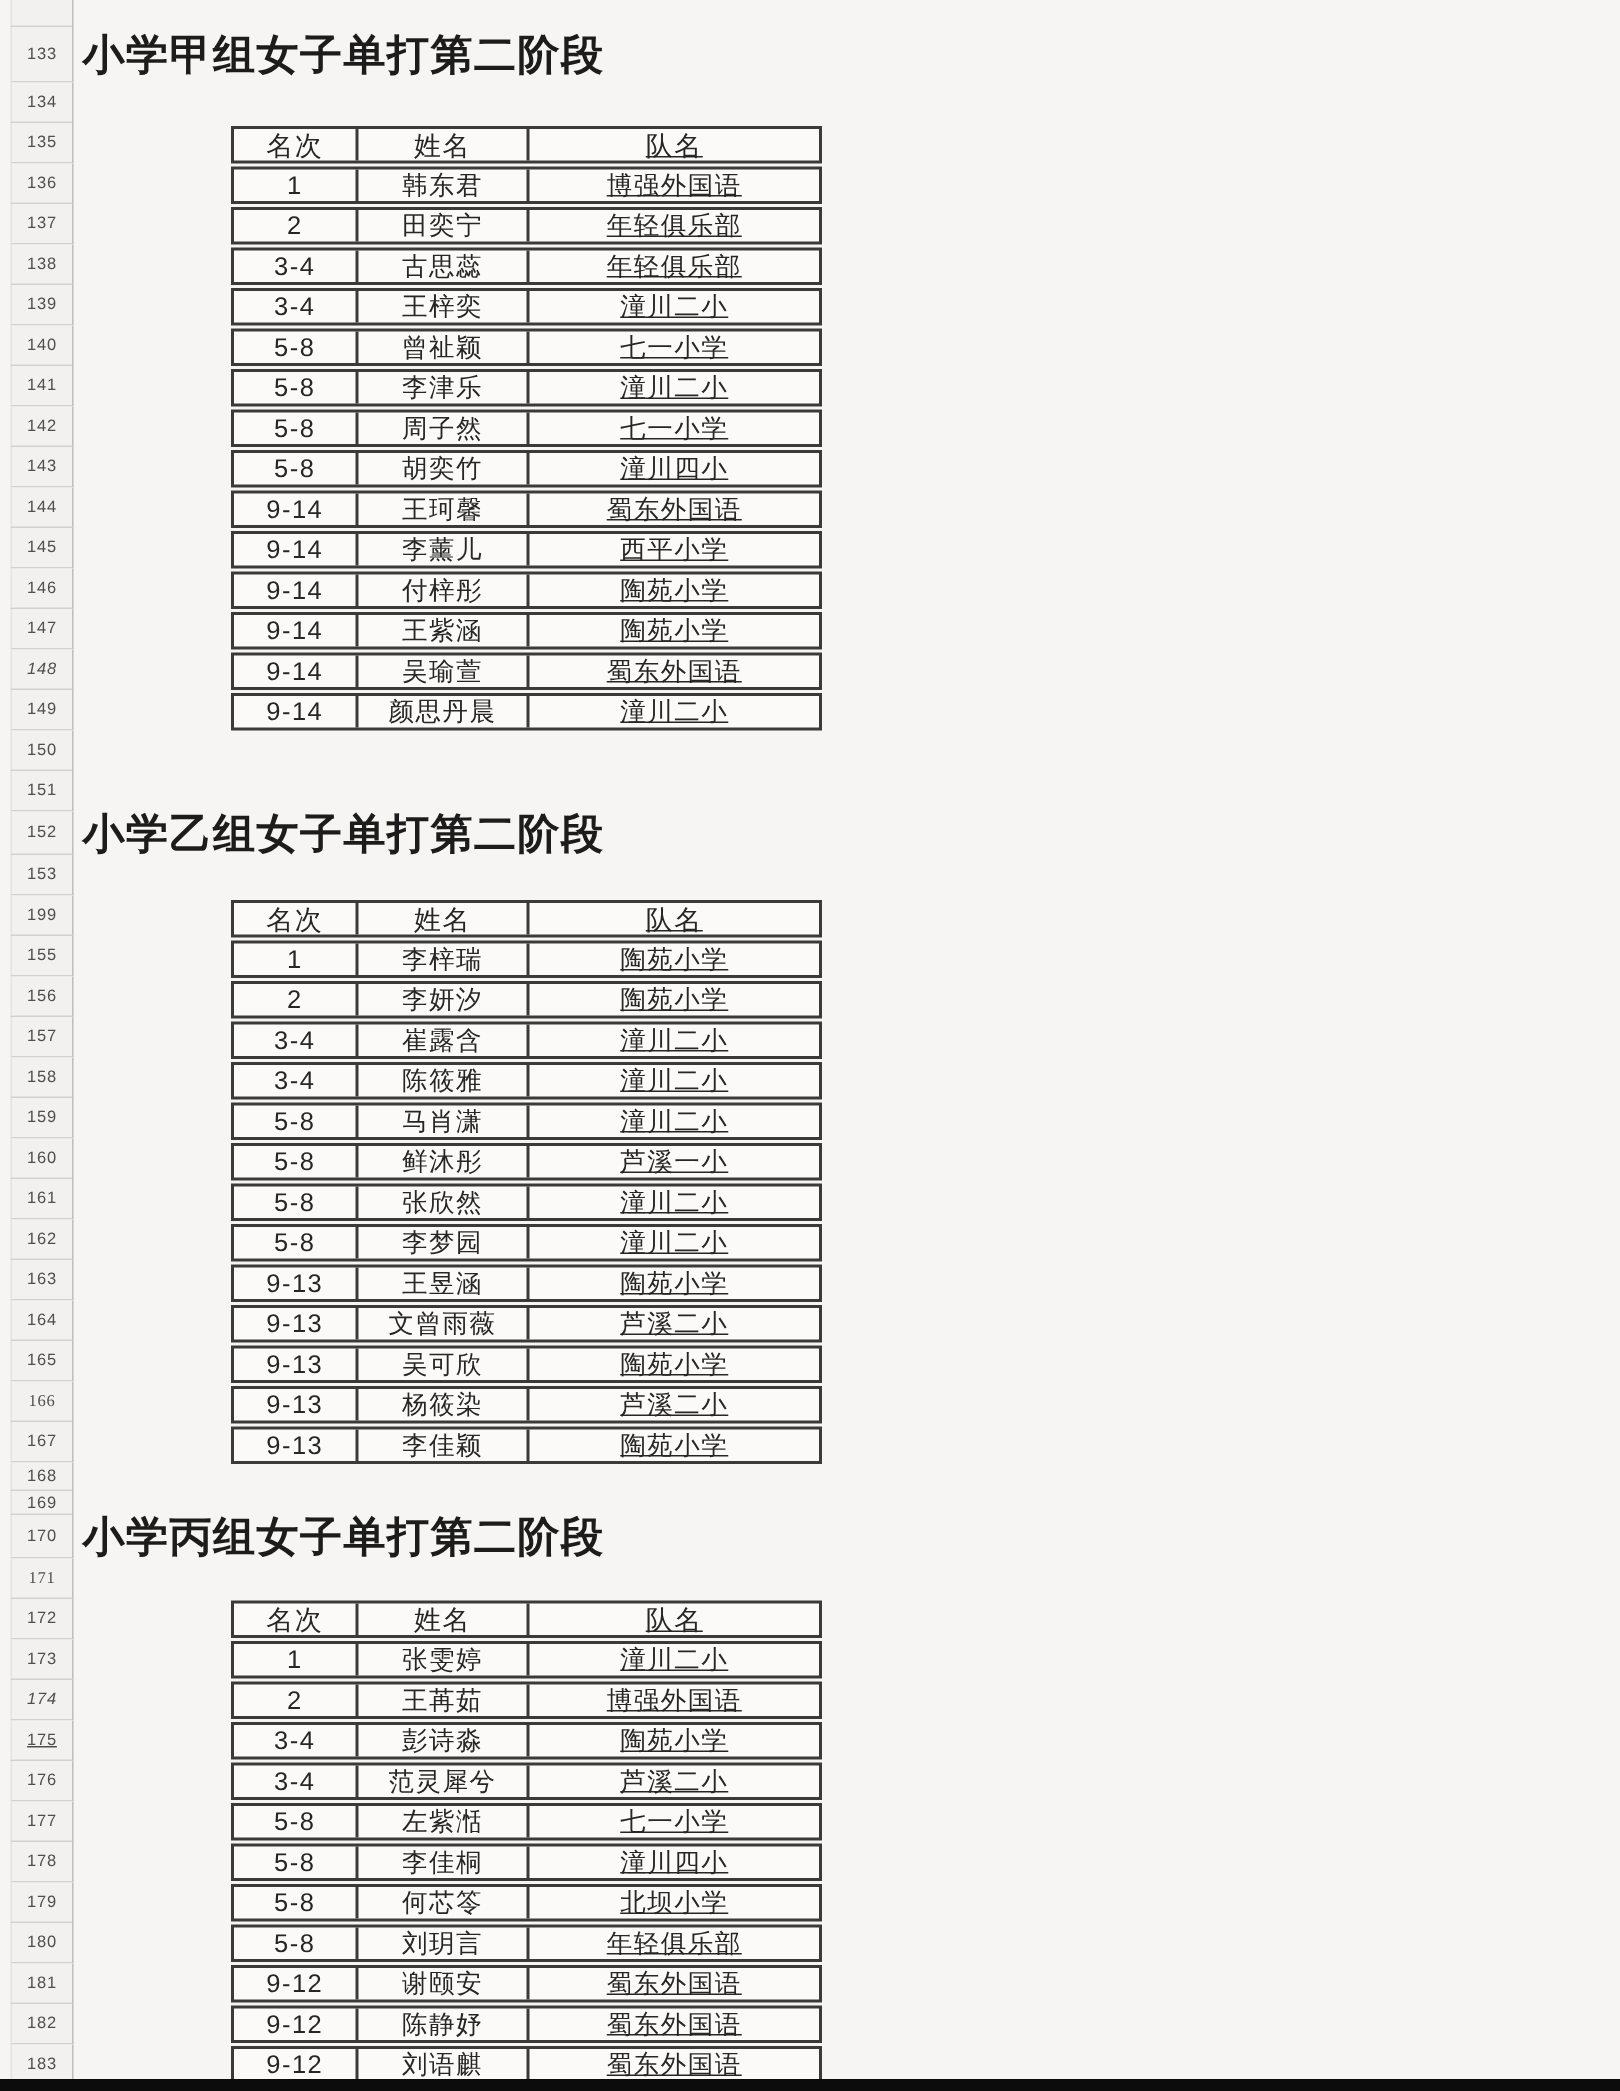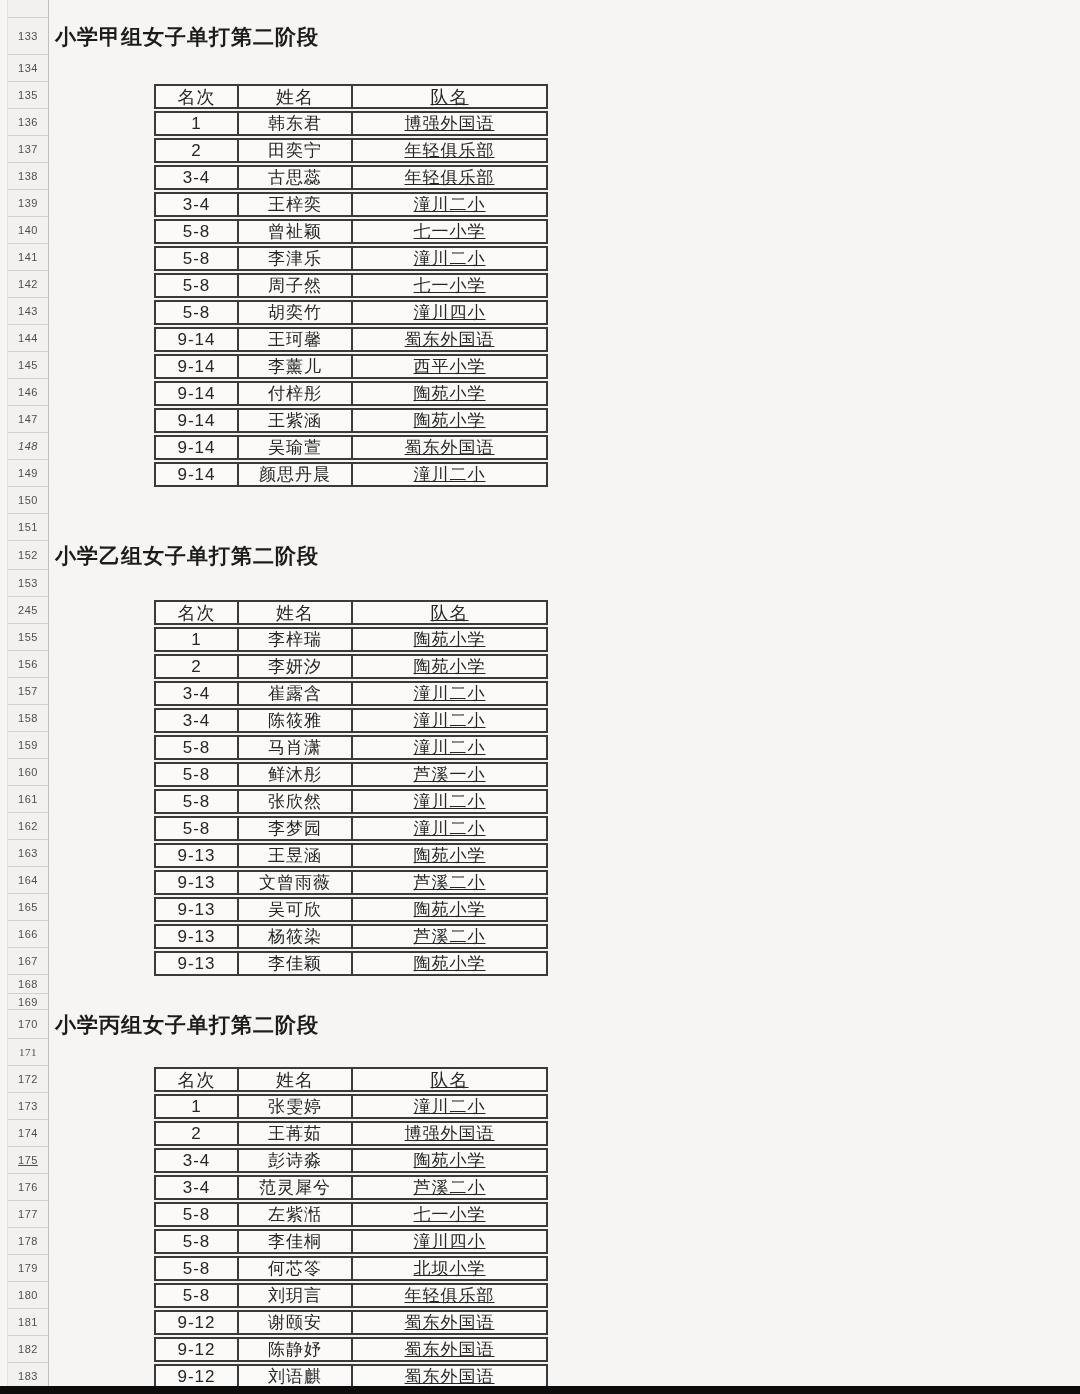--- a/index.html
+++ b/index.html
@@ -16,21 +16,21 @@
     border-bottom:1px solid #d2d1cf;
     border-left:1px solid #e4e3e1;
     border-right:1px solid #bfbebc;
     display:flex;align-items:center;justify-content:center;
     font-size:11px;color:#4f4f4f;letter-spacing:.5px;
   }
   
   .sec-title{
     position:absolute;left:55px;
     display:flex;align-items:center;
-    font-size:21px;font-weight:bold;color:#1c1c1c;letter-spacing:1px;
+    font-size:28px;font-weight:bold;color:#1c1c1c;letter-spacing:1px;
     white-space:nowrap;
   }
   #title-a{top:18px;height:37px;}
   #title-b{top:541px;height:29px;}
   #title-c{top:1010px;height:29px;}
   
   .sheet-table{position:absolute;left:154px;width:394px;}
   #table-a{top:84px;}
   #table-b{top:600px;}
   #table-c{top:1067px;}
@@ -71,41 +71,41 @@
     <div class="gcell" style="height: 27px;">144</div>
     <div class="gcell" style="height: 27px;">145</div>
     <div class="gcell" style="height: 27px;">146</div>
     <div class="gcell" style="height: 27px;">147</div>
     <div class="gcell" style="height: 27px; font-style: italic;">148</div>
     <div class="gcell" style="height: 27px;">149</div>
     <div class="gcell" style="height: 27px;">150</div>
     <div class="gcell" style="height: 27px;">151</div>
     <div class="gcell" style="height: 29px;">152</div>
     <div class="gcell" style="height: 27px;">153</div>
-    <div class="gcell" style="height: 27px;">245</div>
+    <div class="gcell" style="height: 27px;">199</div>
     <div class="gcell" style="height: 27px;">155</div>
     <div class="gcell" style="height: 27px;">156</div>
     <div class="gcell" style="height: 27px;">157</div>
     <div class="gcell" style="height: 27px;">158</div>
     <div class="gcell" style="height: 27px;">159</div>
     <div class="gcell" style="height: 27px;">160</div>
     <div class="gcell" style="height: 27px;">161</div>
     <div class="gcell" style="height: 27px;">162</div>
     <div class="gcell" style="height: 27px;">163</div>
     <div class="gcell" style="height: 27px;">164</div>
     <div class="gcell" style="height: 27px;">165</div>
-    <div class="gcell" style="height: 27px;">166</div>
+    <div class="gcell" style="height: 27px; font-family: Liberation Serif, serif;">166</div>
     <div class="gcell" style="height: 27px;">167</div>
     <div class="gcell" style="height: 19px;">168</div>
     <div class="gcell" style="height: 16px;">169</div>
     <div class="gcell" style="height: 29px;">170</div>
     <div class="gcell" style="height: 27px; font-family: Liberation Serif, serif;">171</div>
     <div class="gcell" style="height: 27px;">172</div>
     <div class="gcell" style="height: 27px;">173</div>
-    <div class="gcell" style="height: 27px;">174</div>
+    <div class="gcell" style="height: 27px; font-style: italic;">174</div>
     <div class="gcell" style="height: 27px; text-decoration: underline;">175</div>
     <div class="gcell" style="height: 27px;">176</div>
     <div class="gcell" style="height: 27px;">177</div>
     <div class="gcell" style="height: 27px;">178</div>
     <div class="gcell" style="height: 27px;">179</div>
     <div class="gcell" style="height: 27px;">180</div>
     <div class="gcell" style="height: 27px;">181</div>
     <div class="gcell" style="height: 27px;">182</div>
     <div class="gcell" style="height: 27px;">183</div>
   </div>

